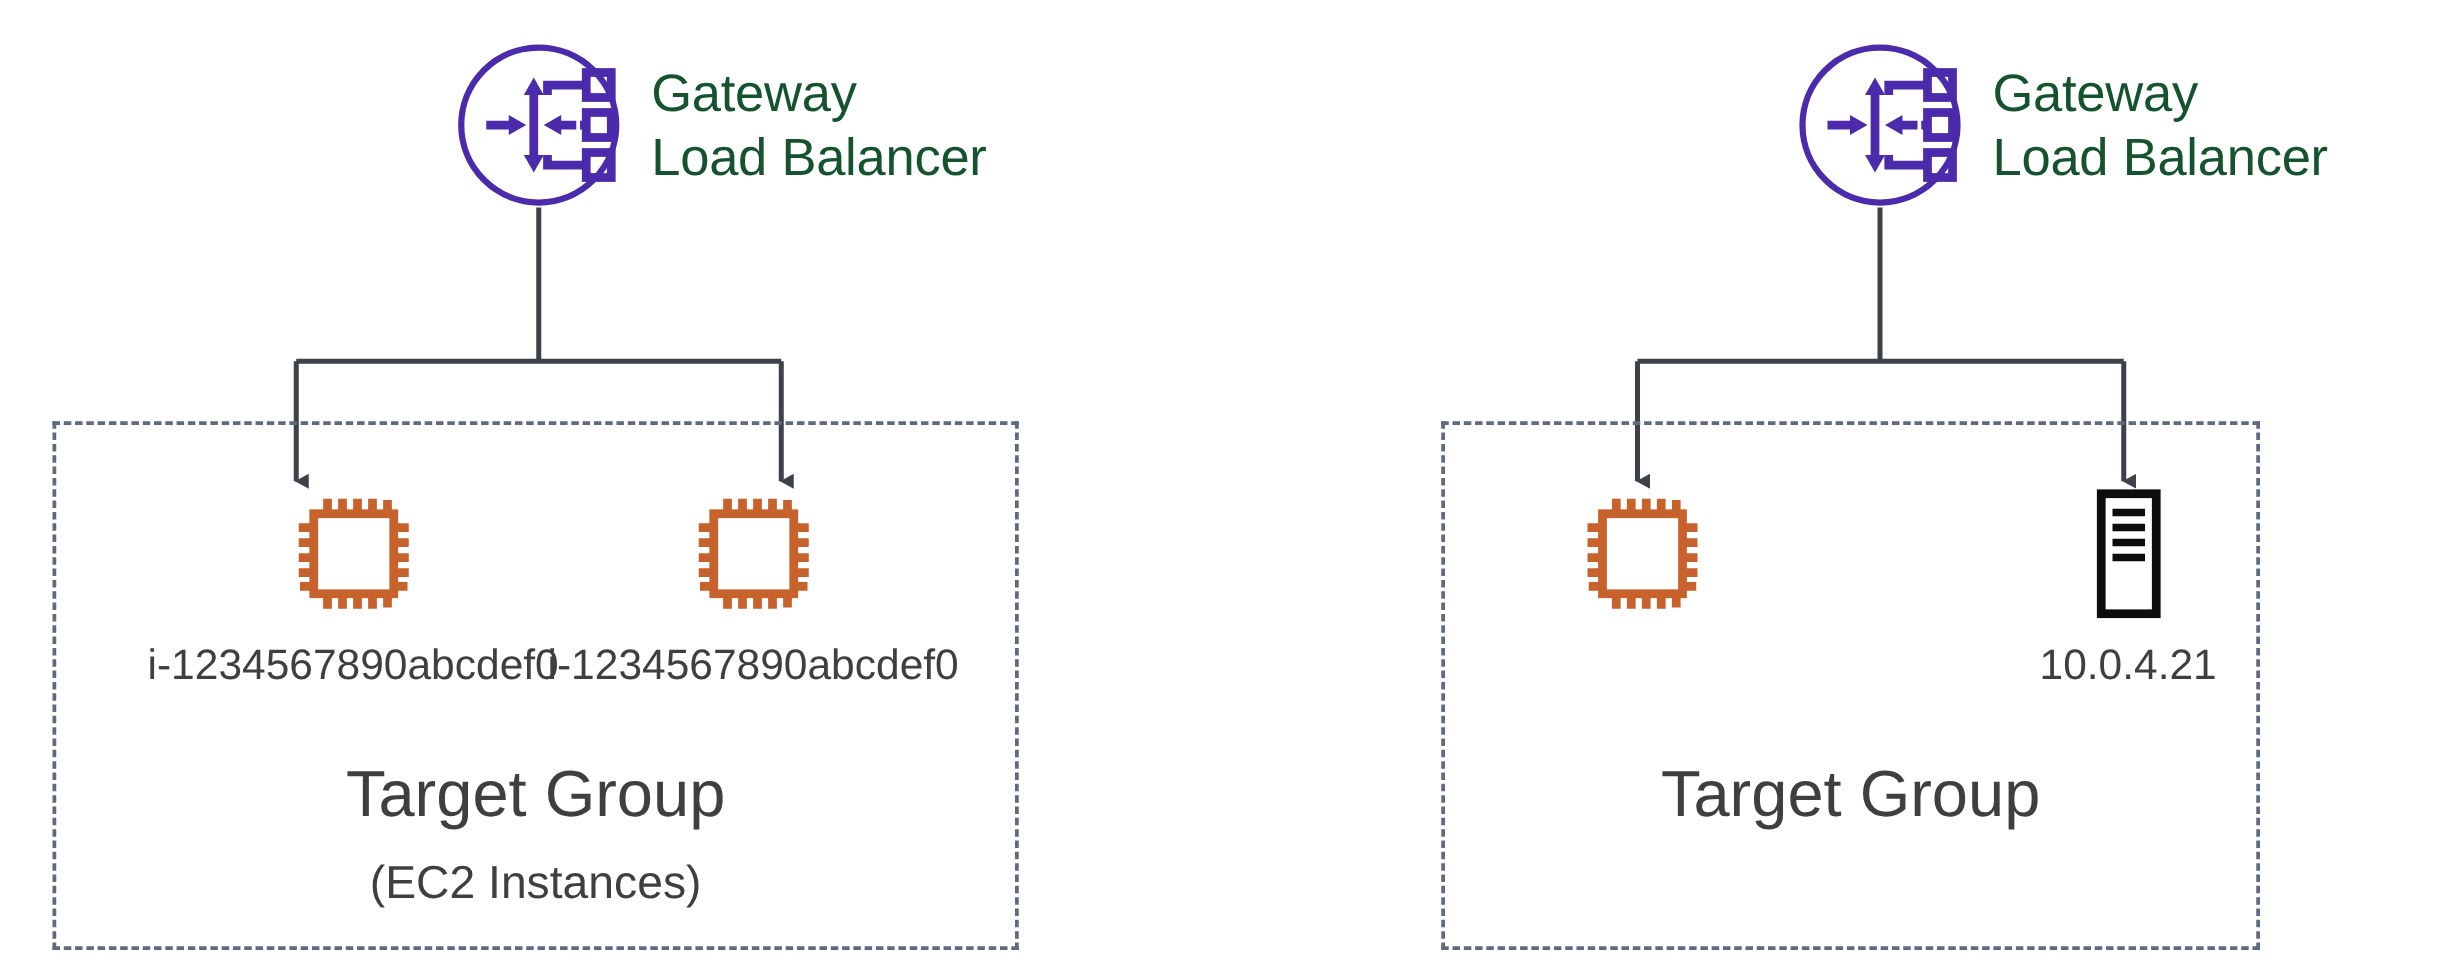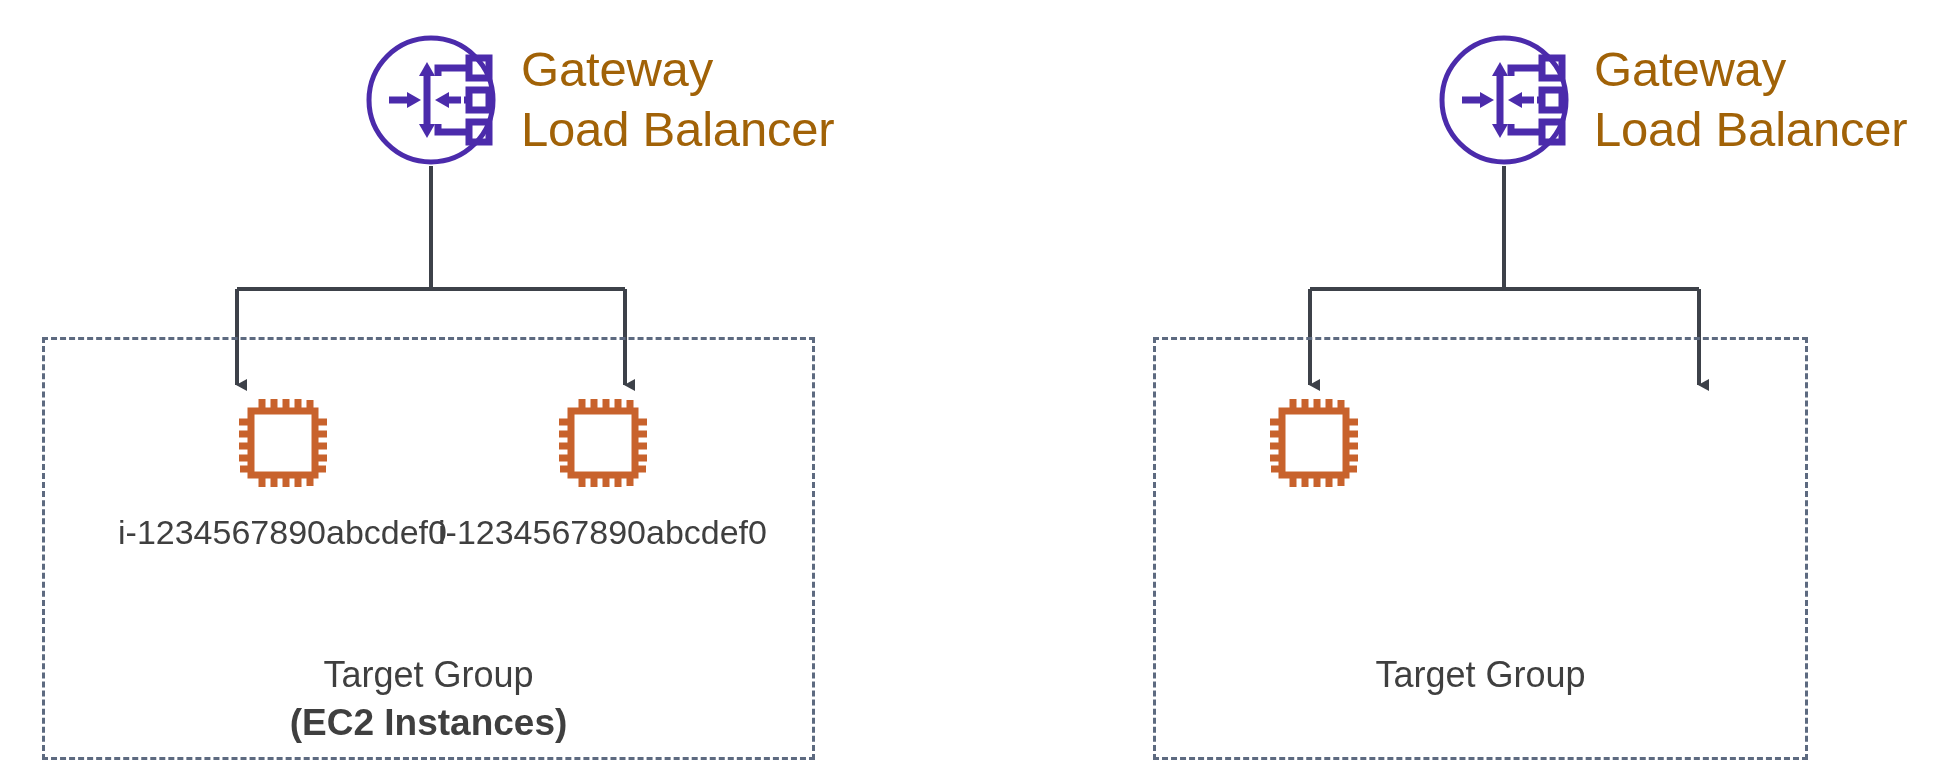--- a/index.html
+++ b/index.html
@@ -35,54 +35,53 @@
     display: flex;
     align-items: center;
     gap: 24px;
   }
   .gwlb-icon {
     width: 132px;
     height: 132px;
     flex: 0 0 132px;
   }
   .gwlb-label {
-    font-size: 49px;
+    font-size: 42px;
     line-height: 1.22;
-    color: #a16207;
+    color: #14532d;
     white-space: pre-line;
     letter-spacing: -0.2px;
   }
 
   
   .target-group-box {
     position: absolute;
     border: 3px dashed #5d6a80;
     box-sizing: border-box;
     background: transparent;
   }
   .tg-caption {
     position: absolute;
     left: 0;
     right: 0;
     text-align: center;
     color: #3f3f3f;
   }
   .tg-caption .tg-title {
     display: block;
-    font-size: 36px;
+    font-size: 52px;
     line-height: 1.2;
     font-weight: 400;
-    margin-top: 48px;
   }
   .tg-caption .tg-sub {
     display: block;
     font-size: 37px;
     line-height: 1.25;
-    font-weight: 700;
-    margin-top: 4px;
+    font-weight: 400;
+    margin-top: 16px;
   }
 
   
   .target-item {
     position: absolute;
     display: flex;
     flex-direction: column;
     align-items: center;
   }
   .target-icon-wrap {
@@ -230,19 +229,33 @@
             <rect x="22" y="18" width="64" height="64"></rect>
             <path d="M33,18 L33,6 M45,18 L45,6 M57,18 L57,6 M69,18 L69,6 M81,7 L81,18"></path>
             <path d="M33,82 L33,94 M45,82 L45,94 M57,82 L57,94 M69,82 L69,94 M81,82 L81,93"></path>
             <path d="M22,29 L10,29 M22,41 L10,41 M22,53 L10,53 M22,65 L10,65 M22,76 L11,76"></path>
             <path d="M86,29 L98,29 M86,41 L98,41 M86,53 L98,53 M86,65 L98,65 M86,76 L97,76"></path>
           </g>
         </svg>
       </div>
     </div>
 
+    <div class="target-item" style="left:444px; top:48px; width:205px;">
+      <div class="srv-icon-wrap">
+        <svg width="70" height="104" viewBox="0 0 70 104" xmlns="http://www.w3.org/2000/svg">
+          <rect x="13" y="4" width="44" height="96" fill="none" stroke="#0d0d0d" stroke-width="7"></rect>
+          <g stroke="#0d0d0d" stroke-width="6">
+            <path d="M22,19 L48,19"></path>
+            <path d="M22,31 L48,31"></path>
+            <path d="M22,43 L48,43"></path>
+            <path d="M22,55 L48,55"></path>
+          </g>
+        </svg>
+      </div>
+      <div class="target-label">10.0.4.21</div>
+    </div>
 
     <div class="tg-caption" style="top:265px;">
       <span class="tg-title">Target Group</span>
     </div>
   </div>
 
 </div>
 
 </body></html>

